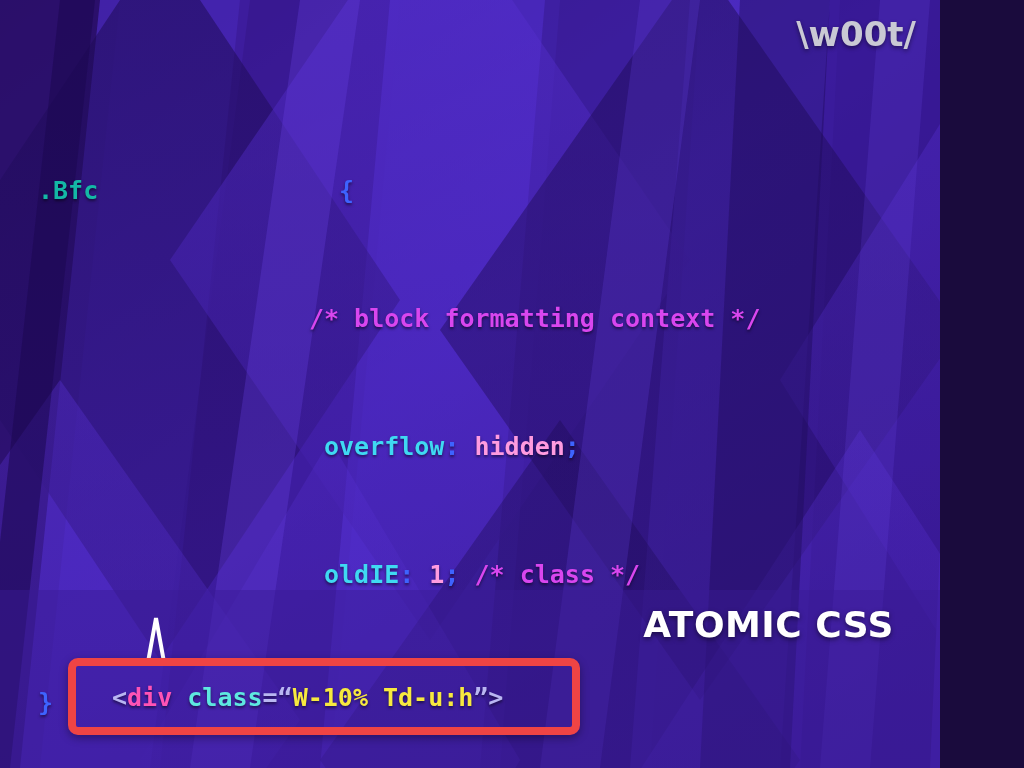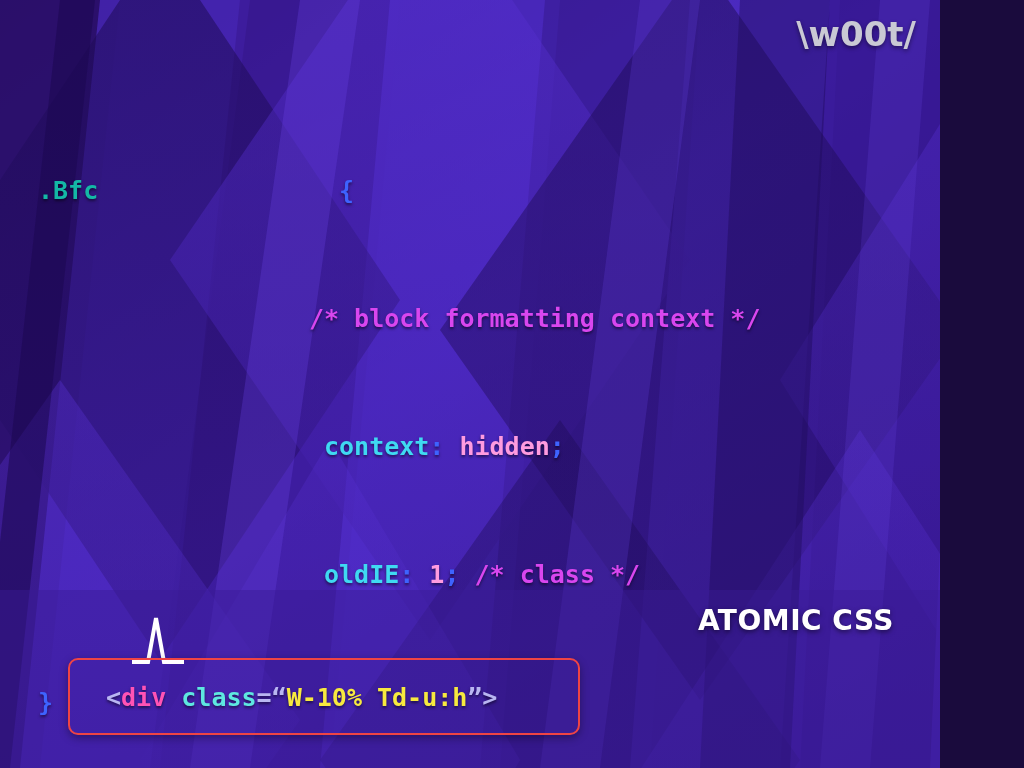--- a/index.html
+++ b/index.html
@@ -61,34 +61,34 @@
   .punc  { color: #3e63ff; }
   .cmt   { color: #d946ef; }
 
   
   .atomic {
     position: absolute;
     right: 46px;
     top: 604px;
     font-family: "DejaVu Sans", sans-serif;
     font-weight: bold;
-    font-size: 28px;
+    font-size: 36px;
     letter-spacing: 0.5px;
     color: #ffffff;
     text-shadow: 0 2px 5px rgba(0,0,0,0.5);
   }
 
   
   .callout {
     position: absolute;
     left: 68px;
     top: 658px;
     width: 512px;
     height: 77px;
-    border: 2px solid #ef4444;
+    border: 8px solid #ef4444;
     border-radius: 10px;
     box-sizing: border-box;
     box-shadow: 0 3px 8px rgba(0,0,0,0.35);
   }
   .callout-text {
     position: absolute;
     left: 36px;
     top: 50%;
     transform: translateY(-50%);
     font-family: "DejaVu Sans Mono", monospace;
@@ -165,21 +165,21 @@
   <div id="content">
 
     <div class="watermark">\w00t/</div>
 
     <div class="code">
 
       <div class="line"><span class="sel">.Bfc</span><span class="sel">                </span><span class="punc">{</span></div>
 
       <div class="line"><span>                  </span><span class="cmt">/* block formatting context */</span></div>
 
-      <div class="line"><span>                   </span><span class="prop">context</span><span class="punc">:</span><span class="val"> hidden</span><span class="punc">;</span></div>
+      <div class="line"><span>                   </span><span class="prop">overflow</span><span class="punc">:</span><span class="val"> hidden</span><span class="punc">;</span></div>
 
       <div class="line"><span>                   </span><span class="prop">oldIE</span><span class="punc">:</span><span class="val"> 1</span><span class="punc">;</span><span class="cmt"> /* class */</span></div>
 
       <div class="line"><span class="punc">}</span></div>
 
       
 
       
 
       

